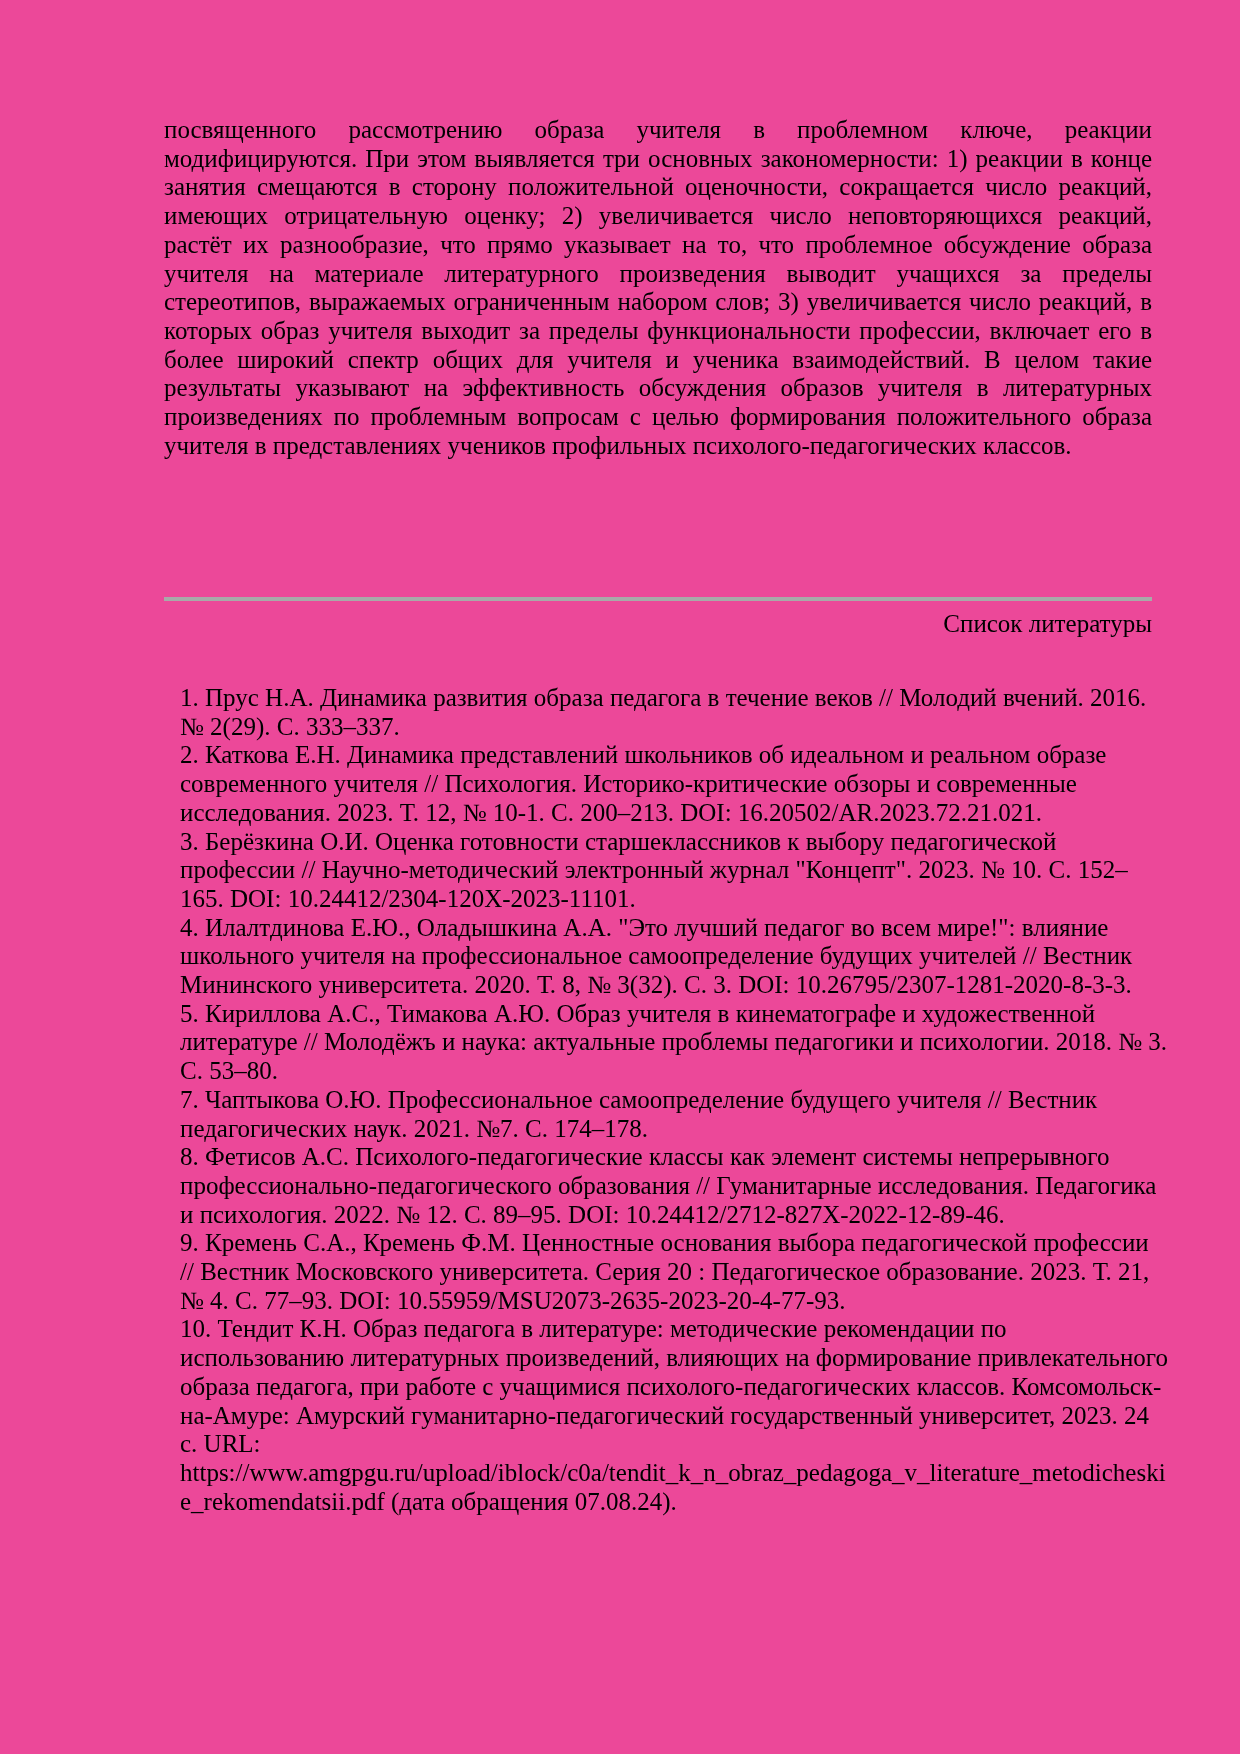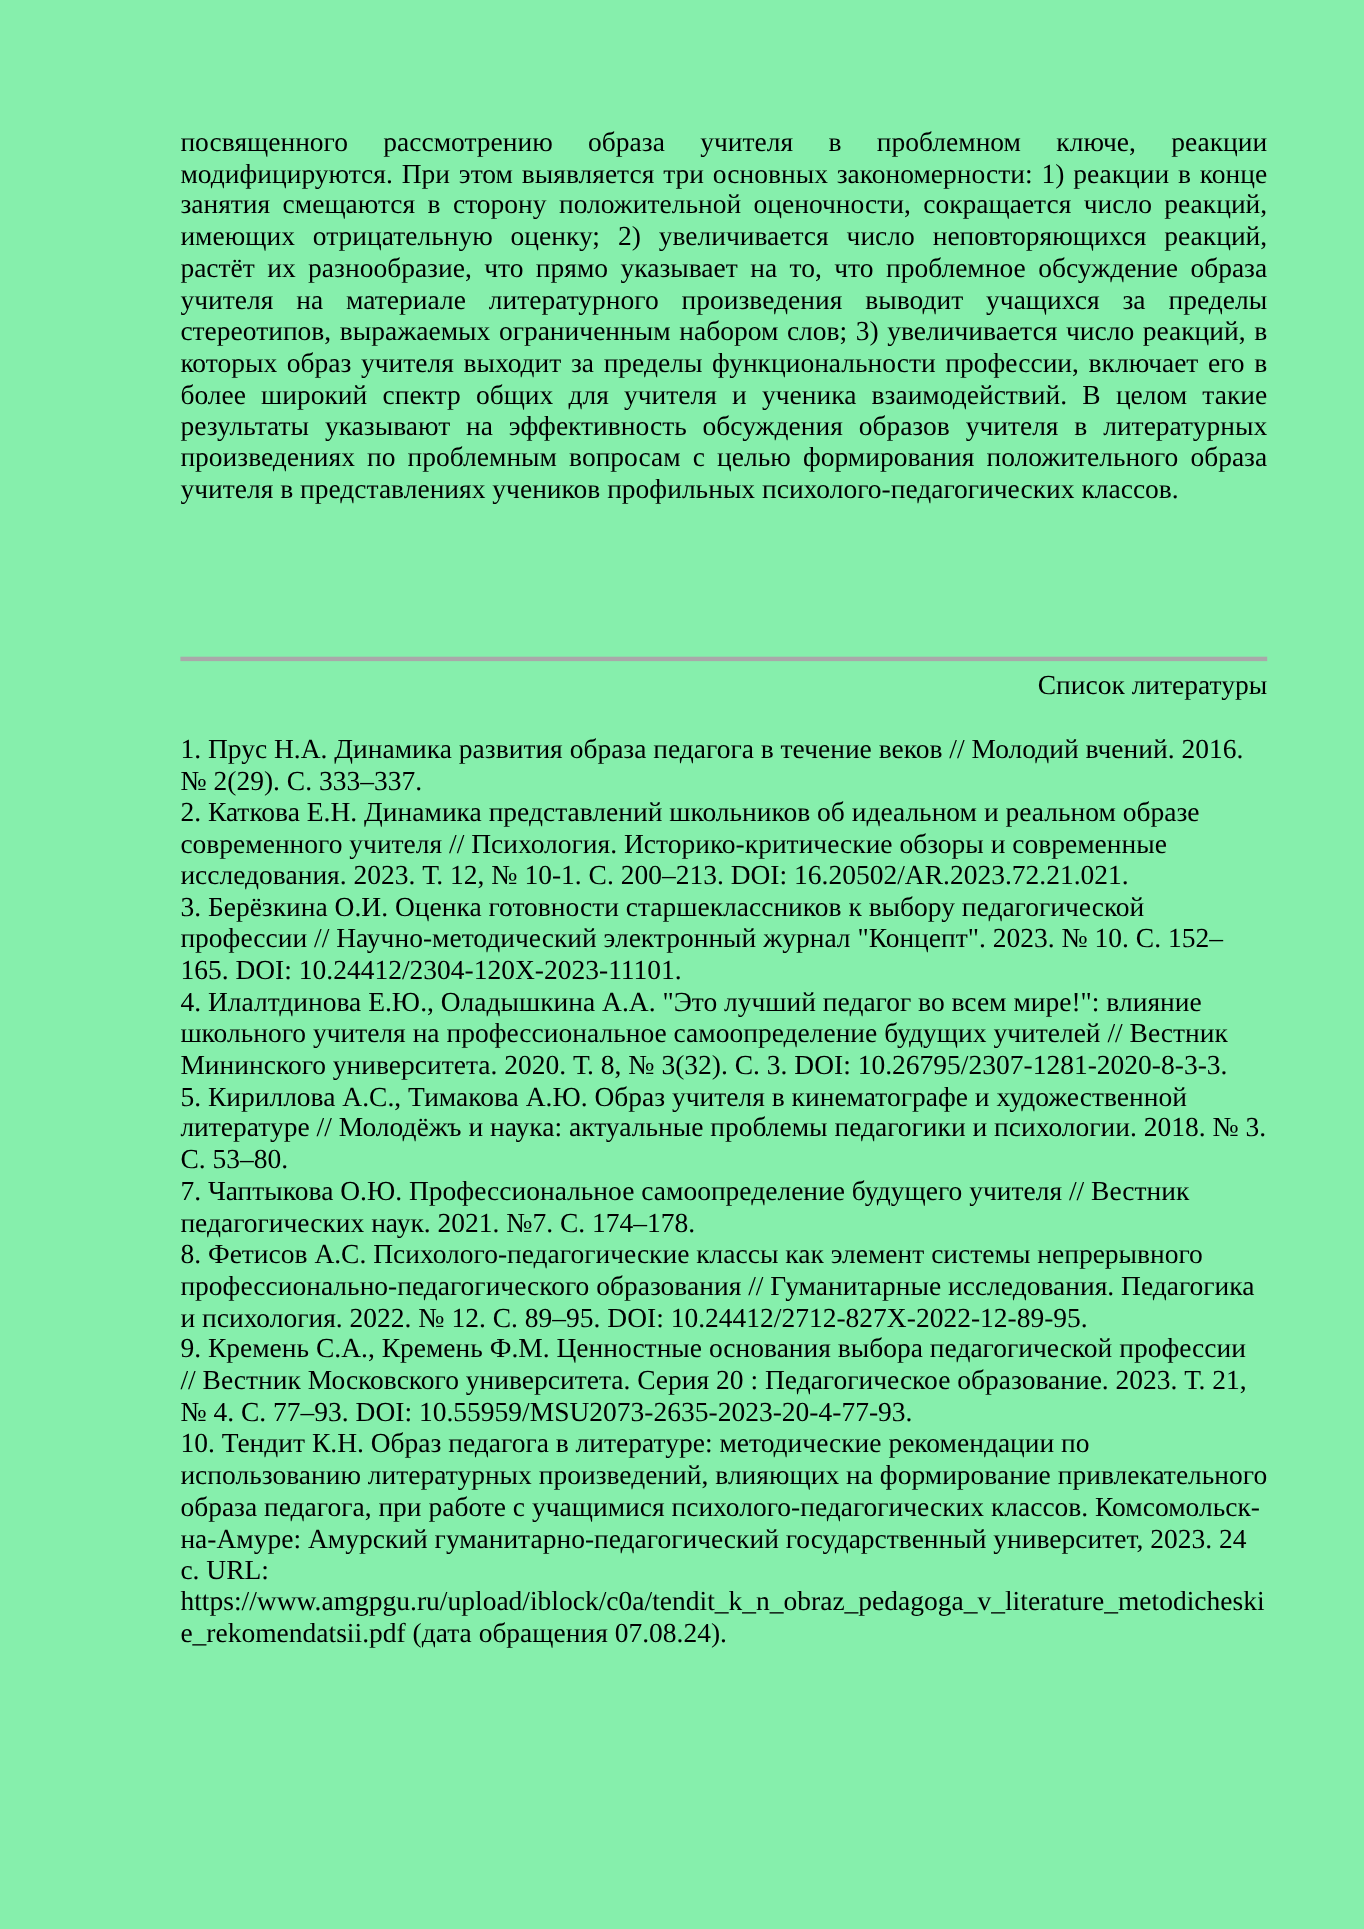--- a/index.html
+++ b/index.html
@@ -4,21 +4,21 @@
 <style>
   html, body {
     margin: 0;
     padding: 0;
     background: #ffffff;
   }
   .page {
     position: relative;
     width: 1240px;
     height: 1754px;
-    background: #86efac;
+    background: #ec4899;
     color: #000000;
     font-family: "Liberation Serif", "DejaVu Serif", serif;
     overflow: hidden;
   }
   .content-block {
     position: absolute;
     left: 164px;
     width: 988px;
   }
   .body-paragraph {
@@ -37,21 +37,21 @@
   .references-heading {
     top: 610px;
     font-size: 25px;
     line-height: 28.7px;
     font-weight: normal;
     margin: 0;
     text-align: right;
   }
   .references-list {
     top: 668px;
-    margin: 0;
+    margin: 16px;
   }
   .reference-item {
     font-size: 25px;
     line-height: 28.7px;
     text-align: left;
     margin: 0;
     overflow-wrap: anywhere;
   }
 </style>
 </head>
@@ -65,18 +65,18 @@
 
   <div class="content-block references-heading">Список литературы</div>
 
   <div class="content-block references-list">
     <p class="reference-item">1. Прус Н.А. Динамика развития образа педагога в течение веков // Молодий вчений. 2016. № 2(29). С. 333–337.</p>
     <p class="reference-item">2. Каткова Е.Н. Динамика представлений школьников об идеальном и реальном образе современного учителя // Психология. Историко-критические обзоры и современные исследования. 2023. Т. 12, № 10-1. С. 200–213. DOI: 16.20502/AR.2023.72.21.021.</p>
     <p class="reference-item">3. Берёзкина О.И. Оценка готовности старшеклассников к выбору педагогической профессии // Научно-методический электронный журнал "Концепт". 2023. № 10. С. 152–165. DOI: 10.24412/2304-120X-2023-11101.</p>
     <p class="reference-item">4. Илалтдинова Е.Ю., Оладышкина А.А. "Это лучший педагог во всем мире!": влияние школьного учителя на профессиональное самоопределение будущих учителей // Вестник Мининского университета. 2020. Т. 8, № 3(32). С. 3. DOI: 10.26795/2307-1281-2020-8-3-3.</p>
     <p class="reference-item">5. Кириллова А.С., Тимакова А.Ю. Образ учителя в кинематографе и художественной литературе // Молодёжъ и наука: актуальные проблемы педагогики и психологии. 2018. № 3. С. 53–80.</p>
     <p class="reference-item">7. Чаптыкова О.Ю. Профессиональное самоопределение будущего учителя // Вестник педагогических наук. 2021. №7. С. 174–178.</p>
-    <p class="reference-item">8. Фетисов А.С. Психолого-педагогические классы как элемент системы непрерывного профессионально-педагогического образования // Гуманитарные исследования. Педагогика и психология. 2022. № 12. С. 89–95. DOI: 10.24412/2712-827X-2022-12-89-95.</p>
+    <p class="reference-item">8. Фетисов А.С. Психолого-педагогические классы как элемент системы непрерывного профессионально-педагогического образования // Гуманитарные исследования. Педагогика и психология. 2022. № 12. С. 89–95. DOI: 10.24412/2712-827X-2022-12-89-46.</p>
     <p class="reference-item">9. Кремень С.А., Кремень Ф.М. Ценностные основания выбора педагогической профессии // Вестник Московского университета. Серия 20 : Педагогическое образование. 2023. Т. 21, № 4. С. 77–93. DOI: 10.55959/MSU2073-2635-2023-20-4-77-93.</p>
     <p class="reference-item">10. Тендит К.Н. Образ педагога в литературе: методические рекомендации по использованию литературных произведений, влияющих на формирование привлекательного образа педагога, при работе с учащимися психолого-педагогических классов. Комсомольск-на-Амуре: Амурский гуманитарно-педагогический государственный университет, 2023. 24 с. URL: https://www.amgpgu.ru/upload/iblock/c0a/tendit_k_n_obraz_pedagoga_v_literature_metodicheskie_rekomendatsii.pdf (дата обращения 07.08.24).</p>
   </div>
 
 </div>
 
 </body></html>

